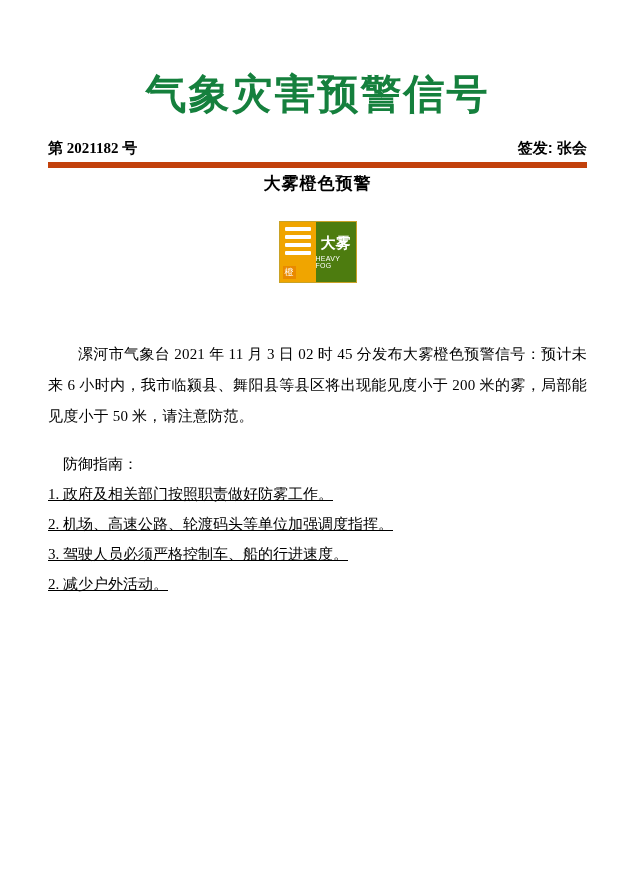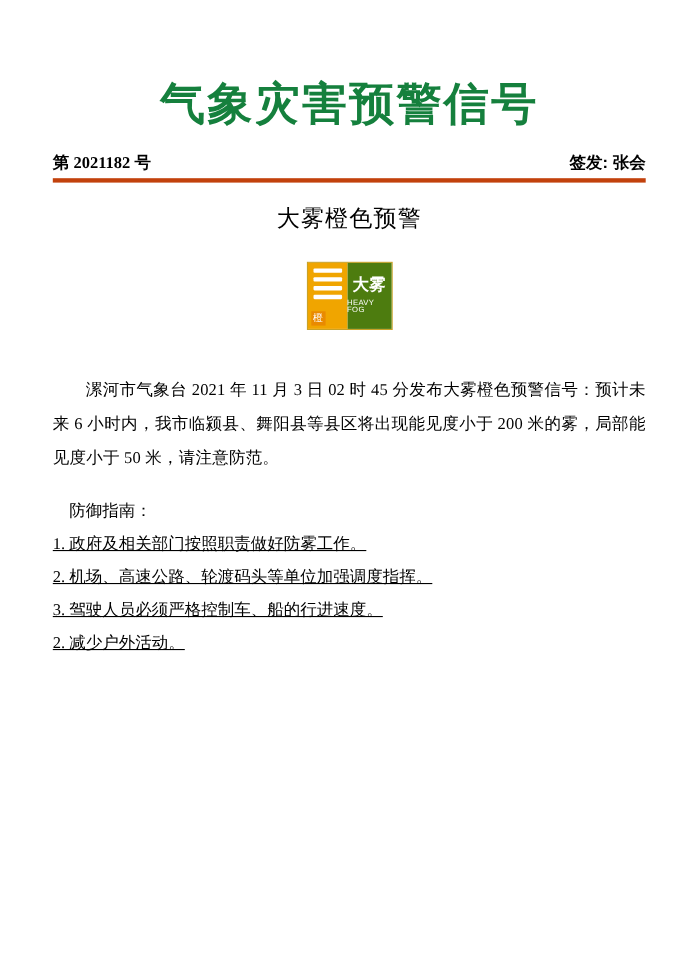--- a/index.html
+++ b/index.html
@@ -29,36 +29,36 @@
     font-weight: bold;
     letter-spacing: 2px;
     font-family: "Liberation Serif", "DejaVu Serif", serif;
     line-height: 1.1;
   }
   .meta-row {
     margin-top: 22px;
     display: flex;
     justify-content: space-between;
     align-items: flex-end;
-    border-bottom: 4px solid #c2410c;
+    border-bottom: 6px solid #c2410c;
     padding-bottom: 4px;
     font-size: 15px;
     font-weight: bold;
   }
   .meta-left {
     font-family: "Liberation Serif", "DejaVu Serif", serif;
   }
   .meta-right {
     font-family: Liberation Sans, sans-serif;
   }
   .subtitle {
-    margin-top: 18px;
+    margin-top: 4px;
     text-align: center;
-    font-size: 21px;
-    font-weight: normal;
+    font-size: 17px;
+    font-weight: bold;
     letter-spacing: 1px;
   }
   .signal-wrap {
     margin-top: 26px;
     display: flex;
     justify-content: center;
   }
   .signal-icon {
     width: 78px;
     height: 62px;
@@ -119,21 +119,21 @@
     font-family: "Liberation Serif", "DejaVu Serif", serif;
   }
   .sig-en {
     margin-top: 4px;
     color: #ffffff;
     font-size: 7px;
     font-family: "Liberation Sans", sans-serif;
     letter-spacing: 0.3px;
   }
   .body-text {
-    margin-top: 40px;
+    margin-top: 56px;
     font-size: 15px;
     line-height: 2.05;
     text-align: justify;
     text-indent: 2em;
     letter-spacing: 0.2px;
   }
   .guide-heading {
     margin-top: 18px;
     font-size: 15px;
     line-height: 2.0;

